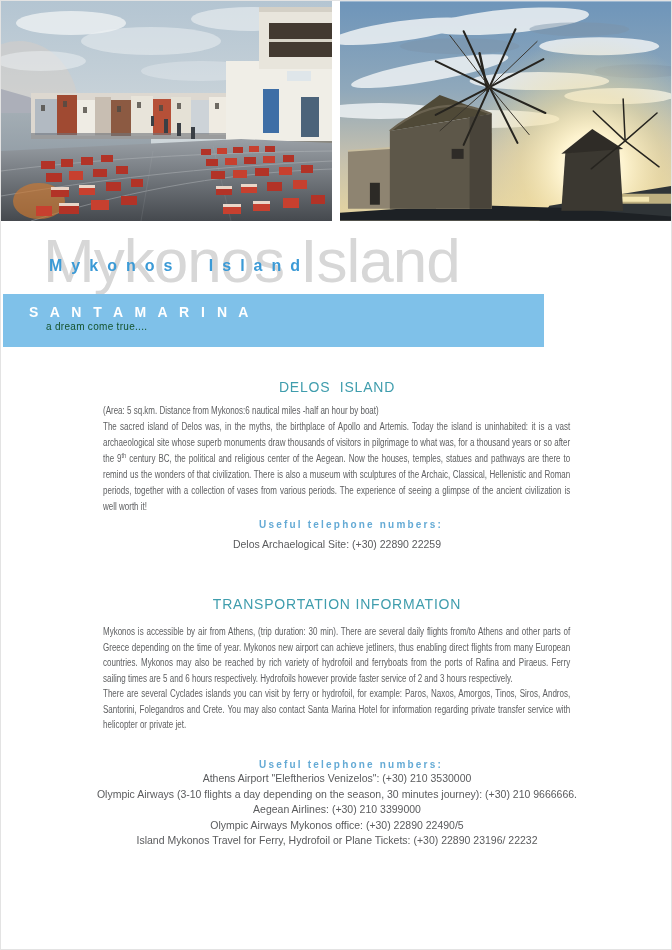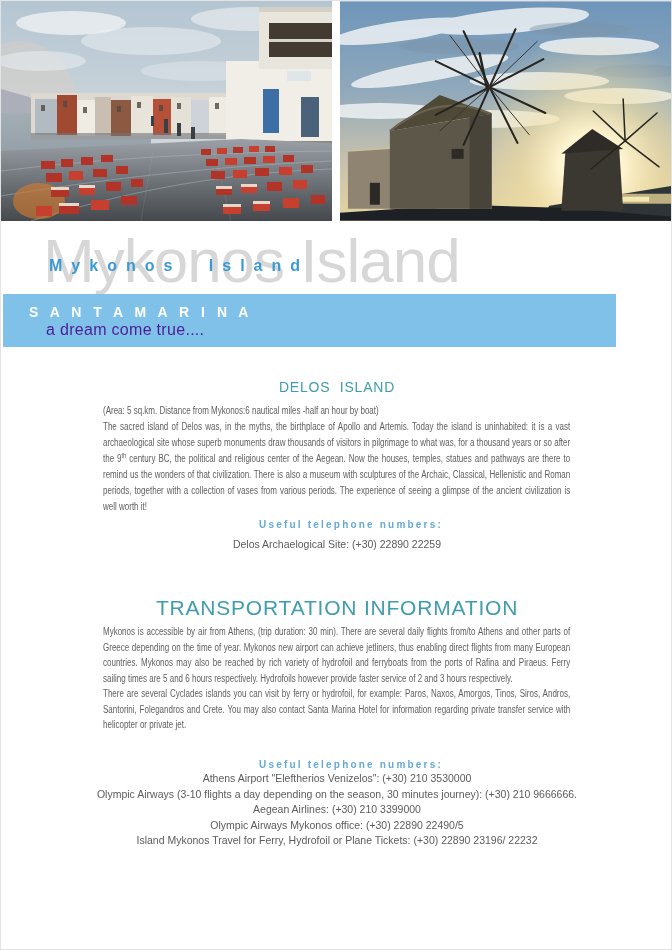--- a/index.html
+++ b/index.html
@@ -17,36 +17,36 @@
   .watermark{
     position:absolute;left:42px;top:224px;width:600px;
     font-size:62px;font-weight:300;letter-spacing:-1px;color:#d7d7d7;white-space:nowrap;
   }
   .overlay-title{
     position:absolute;left:48px;top:256px;
     font-size:16px;font-weight:bold;letter-spacing:9px;word-spacing:14px;
     color:#3b9ad6;white-space:nowrap;
   }
   
-  .banner{position:absolute;left:2px;top:293px;width:613px;height:53px;background:#7fc1e9;}
+  .banner{position:absolute;left:2px;top:293px;width:541px;height:53px;background:#7fc1e9;}
   .banner-name{
     position:absolute;left:26px;top:10px;
     font-size:14px;font-weight:bold;letter-spacing:4px;color:#ffffff;white-space:nowrap;
   }
   .banner-tagline{
     position:absolute;left:43px;top:27px;
-    font-size:16px;letter-spacing:0.3px;color:#4c1d95;white-space:nowrap;
+    font-size:10px;letter-spacing:0.3px;color:#14532d;white-space:nowrap;
   }
   
   .section-heading{
     position:absolute;left:0;width:672px;text-align:center;
     color:#3f9dad;white-space:pre;letter-spacing:0.8px;
   }
   .h-delos{top:378px;font-size:14px;}
-  .h-transport{top:595px;font-size:21px;}
+  .h-transport{top:595px;font-size:14px;}
   .body-block{
     position:absolute;left:102px;width:584px;
     transform:scaleX(0.8);transform-origin:0 0;
     color:#5f6062;font-size:10px;
   }
   .body-block p{margin:0;text-align:justify;}
   .delos-block{top:402px;line-height:16px;}
   .delos-block .area-line{text-align:left;}
   .transport-block{top:623px;line-height:15.5px;}
   sup{font-size:7px;line-height:0;}

